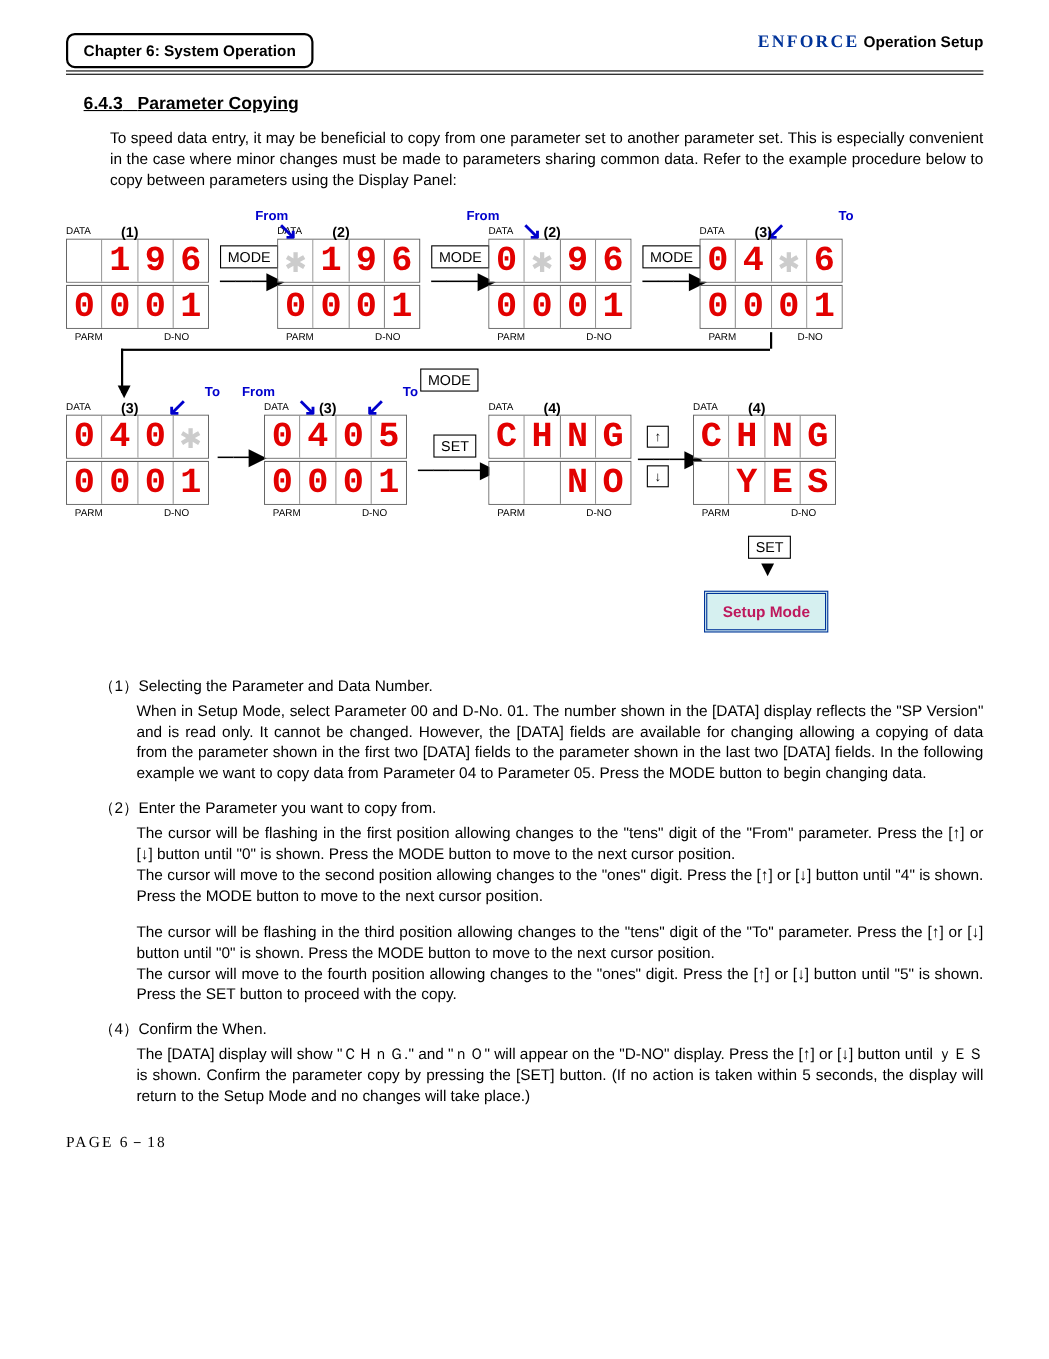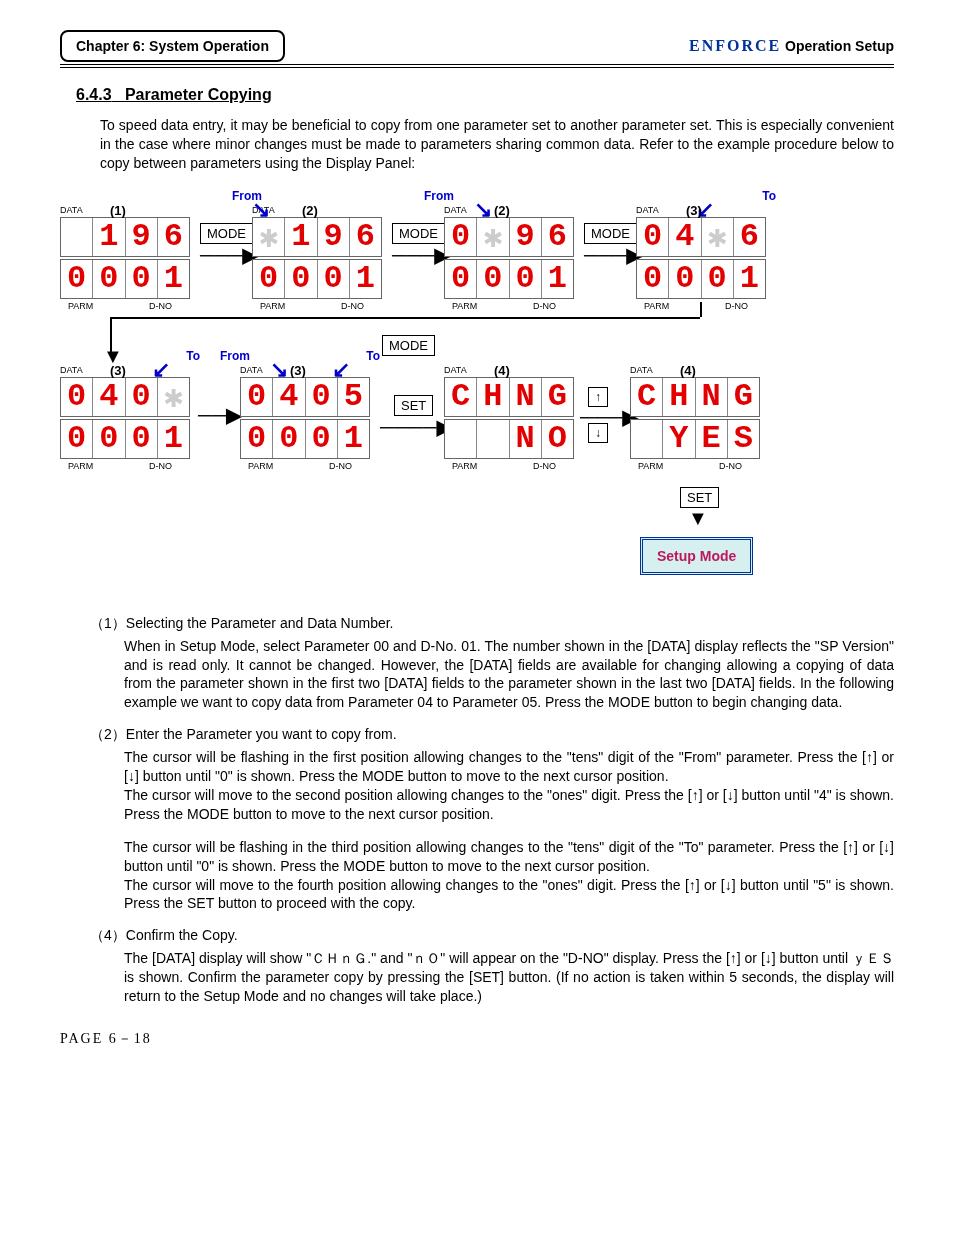--- a/index.html
+++ b/index.html
@@ -8,21 +8,21 @@
     color: #000;
     margin: 0;
     padding: 30px 60px 20px 60px;
     width: 954px;
     box-sizing: border-box;
     background: #fff;
   }
   .header-row {
     display: flex;
     justify-content: space-between;
-    align-items: center;
+    align-items: flex-start;
     border-bottom: 4px double #000;
     padding-bottom: 2px;
     margin-bottom: 18px;
   }
   .chapter-box {
     border: 2px solid #000;
     border-radius: 8px;
     padding: 6px 14px;
     font-weight: bold;
     font-size: 14px;
@@ -396,18 +396,18 @@
   <div class="step">
     <div class="step-head"><span>（2）</span><span>Enter the Parameter you want to copy from.</span></div>
     <div class="step-body" style="white-space:pre-line;">The cursor will be flashing in the first position allowing changes to the "tens" digit of the "From" parameter. Press the [↑] or [↓] button until "0" is shown. Press the MODE button to move to the next cursor position.
 The cursor will move to the second position allowing changes to the "ones" digit. Press the [↑] or [↓] button until "4" is shown. Press the MODE button to move to the next cursor position.</div>
   </div>
   <div class="step">
     <div class="step-body" style="white-space:pre-line;">The cursor will be flashing in the third position allowing changes to the "tens" digit of the "To" parameter. Press the [↑] or [↓] button until "0" is shown. Press the MODE button to move to the next cursor position.
 The cursor will move to the fourth position allowing changes to the "ones" digit. Press the [↑] or [↓] button until "5" is shown. Press the SET button to proceed with the copy.</div>
   </div>
   <div class="step">
-    <div class="step-head"><span>（4）</span><span>Confirm the Copy.</span></div>
+    <div class="step-head"><span>（4）</span><span>Confirm the When.</span></div>
     <div class="step-body">The [DATA] display will show "ＣＨｎＧ." and "ｎＯ" will appear on the "D-NO" display. Press the [↑] or [↓] button until ｙＥＳ is shown. Confirm the parameter copy by pressing the [SET] button. (If no action is taken within 5 seconds, the display will return to the Setup Mode and no changes will take place.)</div>
   </div>
 </div>
 
 <div class="page-foot">PAGE 6－18</div>
 
 </body></html>

